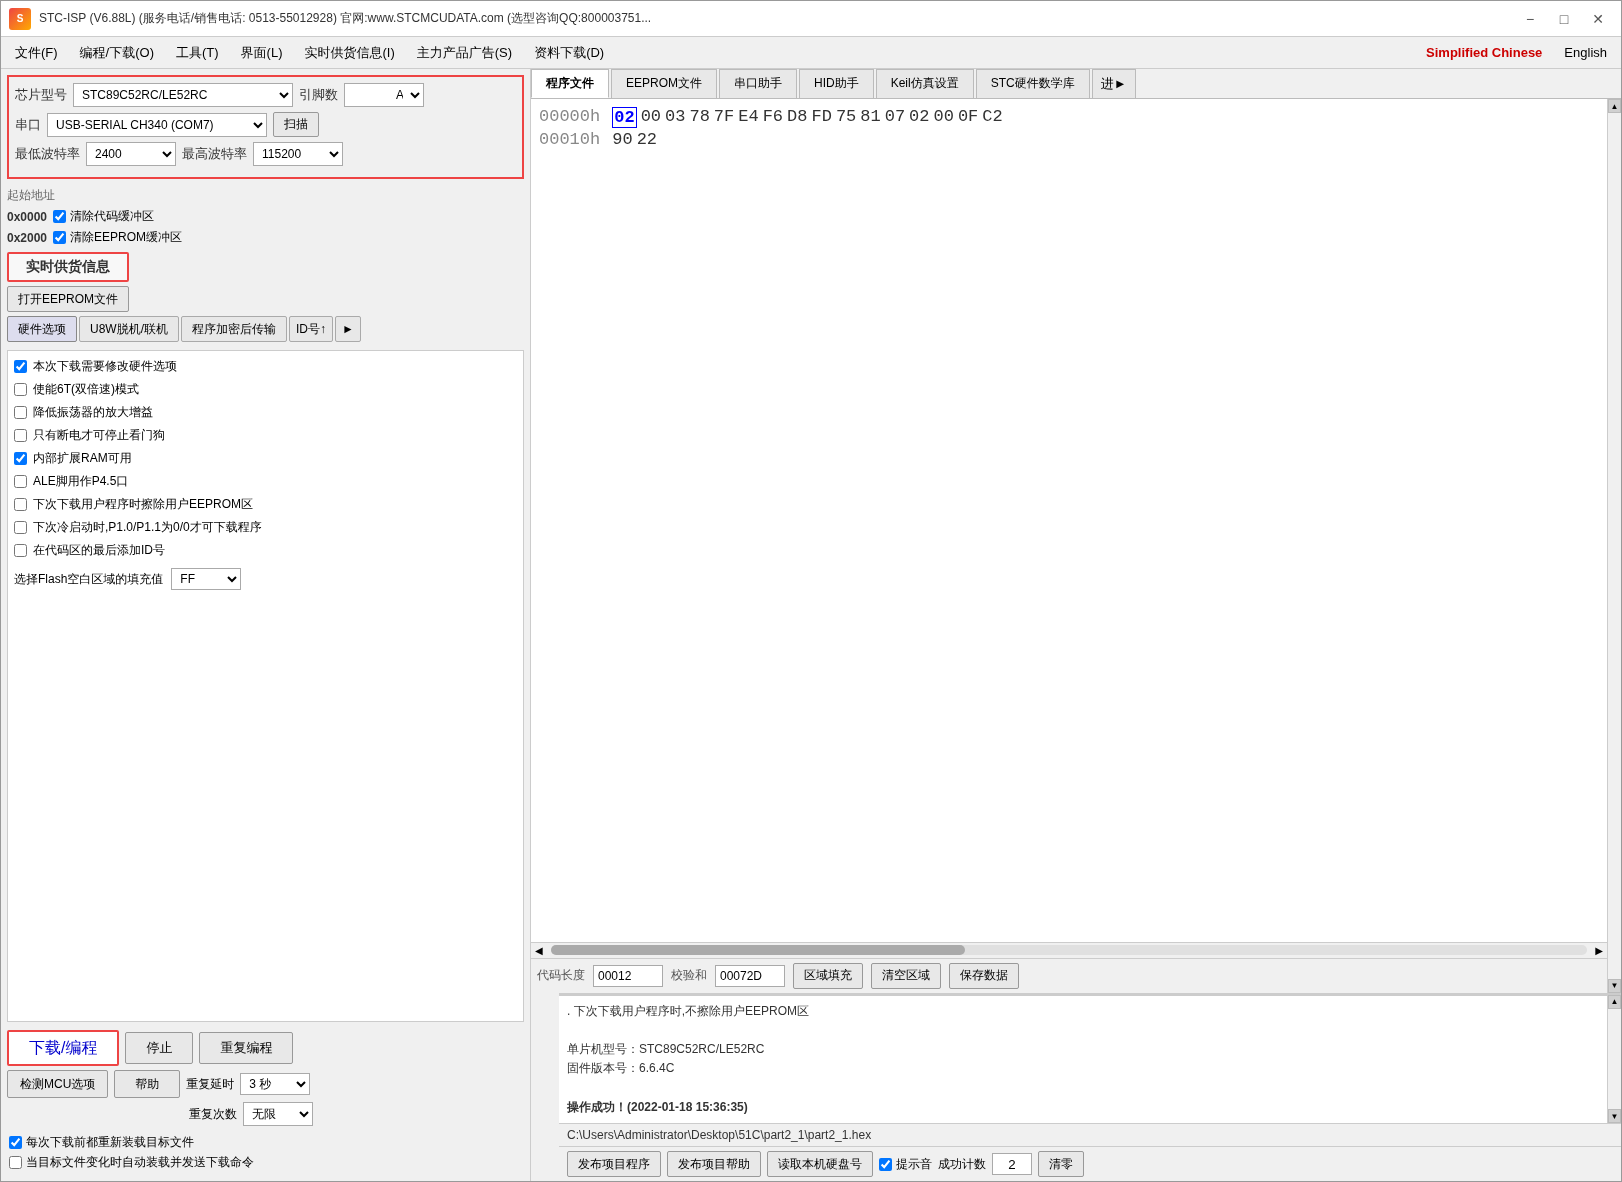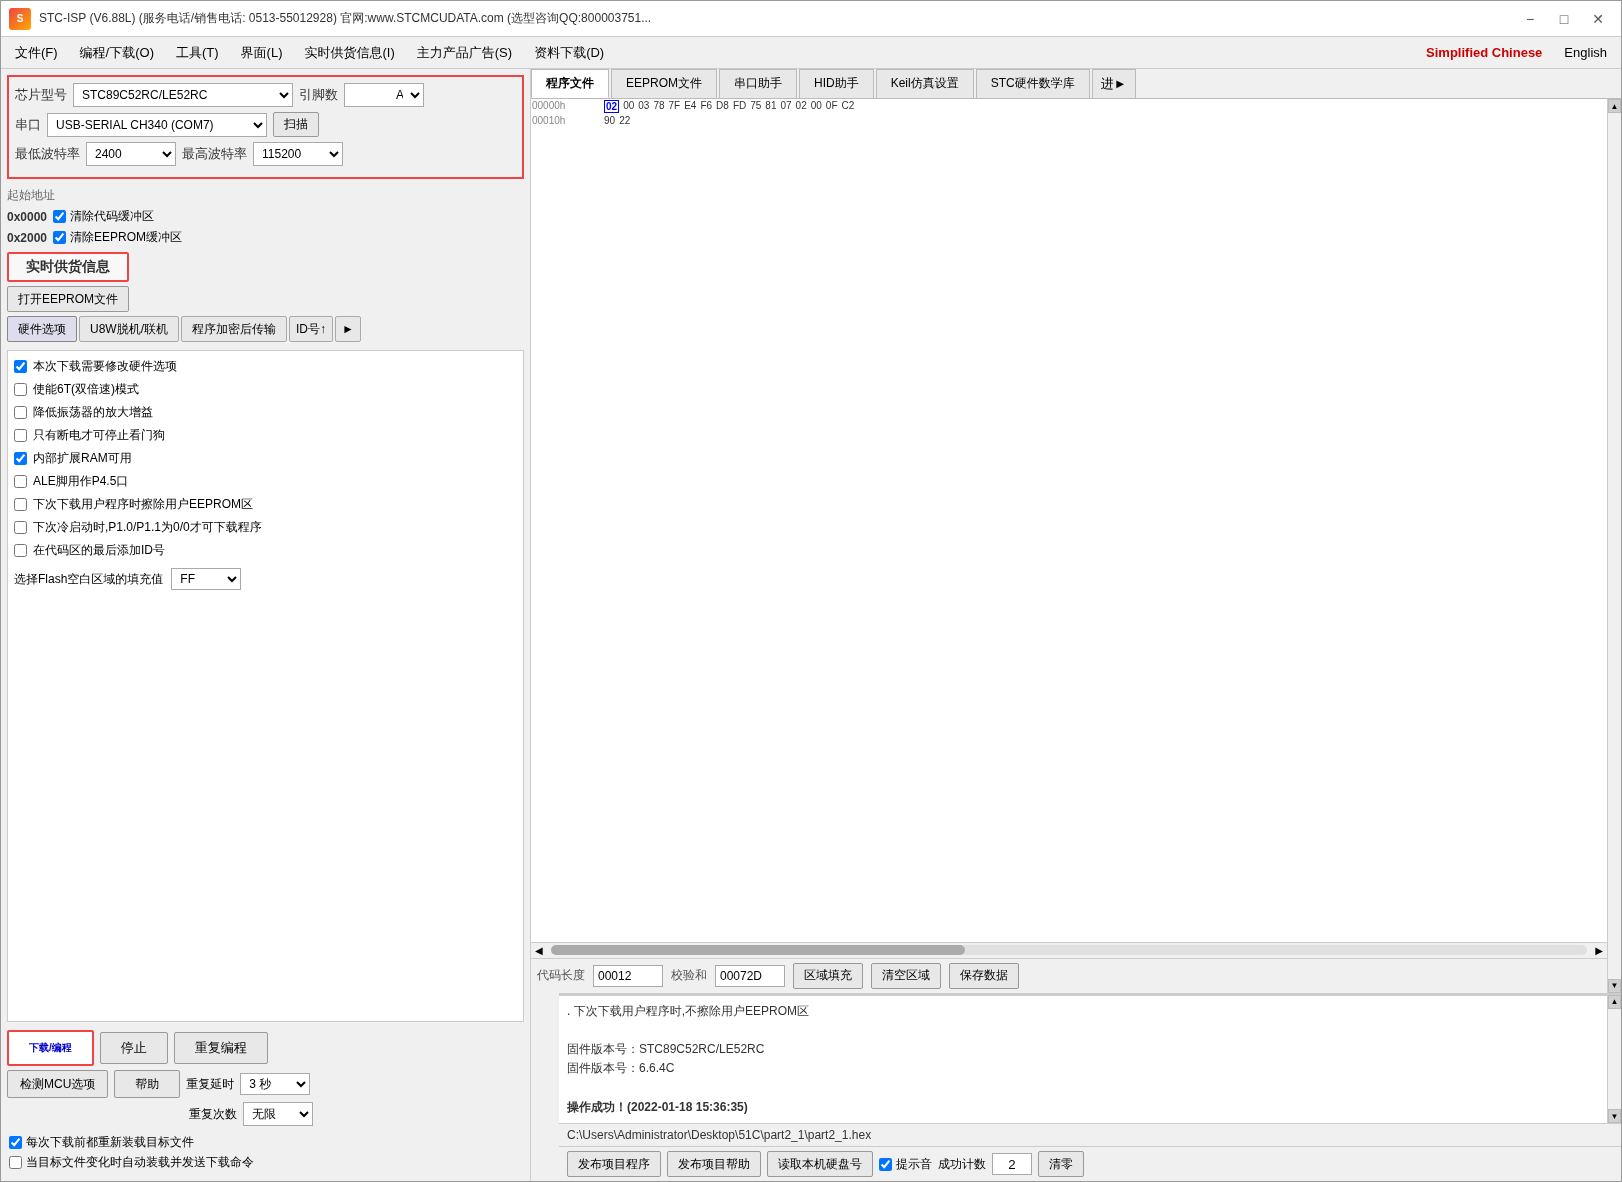--- a/index.html
+++ b/index.html
@@ -194,23 +194,23 @@
     .tab-more {
       padding: 5px 8px;
       border: 1px solid #bbb;
       border-bottom: none;
       background: #e8e8e8;
       cursor: pointer;
     }
     .hex-viewer {
       flex: 1;
       background: white;
-      padding: 1px;
-      font-family: Liberation Sans, sans-serif;
-      font-size: 10px;
+      padding: 8px;
+      font-family: Liberation Mono, monospace;
+      font-size: 17px;
       overflow-y: auto;
       min-height: 80px;
     }
     .hex-row {
       display: flex;
       margin-bottom: 2px;
     }
     .hex-addr {
       color: #888;
       margin-right: 12px;
@@ -579,21 +579,21 @@
         <div class="fill-val-row">
           <span>选择Flash空白区域的填充值</span>
           <select style="width:70px; height:22px; font-size:12px;">
             <option>FF</option>
           </select>
         </div>
       </div>
 
       <div class="bottom-btns">
         <div class="btn-row">
-          <button class="download-btn" style="border:2px solid #e44; font-weight:bold; color:#00c; height:36px; font-size:10px;">下载/编程</button>
+          <button class="download-btn" style="border:2px solid #e44; font-weight:normal; color:#00c; height:36px; font-size:16px;">下载/编程</button>
           <button class="stop-btn">停止</button>
           <button class="repeat-btn">重复编程</button>
         </div>
         <div class="btn-row">
           <button class="detect-btn">检测MCU选项</button>
           <button class="help-btn">帮助</button>
           <div class="repeat-delay-row">
             <span>重复延时</span>
             <select style="width:70px; height:22px; font-size:12px;">
               <option>3 秒</option>
@@ -692,21 +692,21 @@
           <div class="scroll-track"></div>
           <div class="scroll-btn">▼</div>
         </div>
       </div>
 
       <div class="log-section">
         <div class="log-inner">
           <div class="log-area" style="flex:1;">
             <div class="log-line">. 下次下载用户程序时,不擦除用户EEPROM区</div>
             <div class="log-line">&nbsp;</div>
-            <div class="log-line">固件版本号：STC89C52RC/LE52RC</div>
+            <div class="log-line">单片机型号：STC89C52RC/LE52RC</div>
             <div class="log-line">固件版本号：6.6.4C</div>
             <div class="log-line">&nbsp;</div>
             <div class="log-line bold">操作成功！(2022-01-18 15:36:35)</div>
           </div>
           <div class="log-scroll">
             <div class="scroll-btn">▲</div>
             <div class="scroll-track"></div>
             <div class="scroll-btn">▼</div>
           </div>
         </div>

